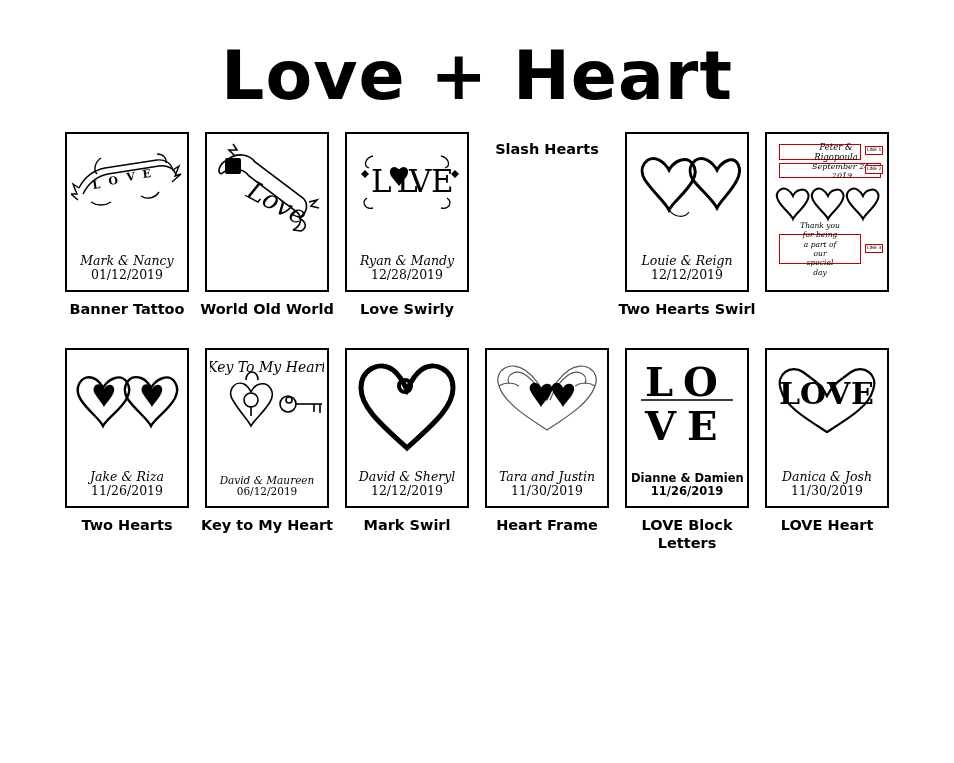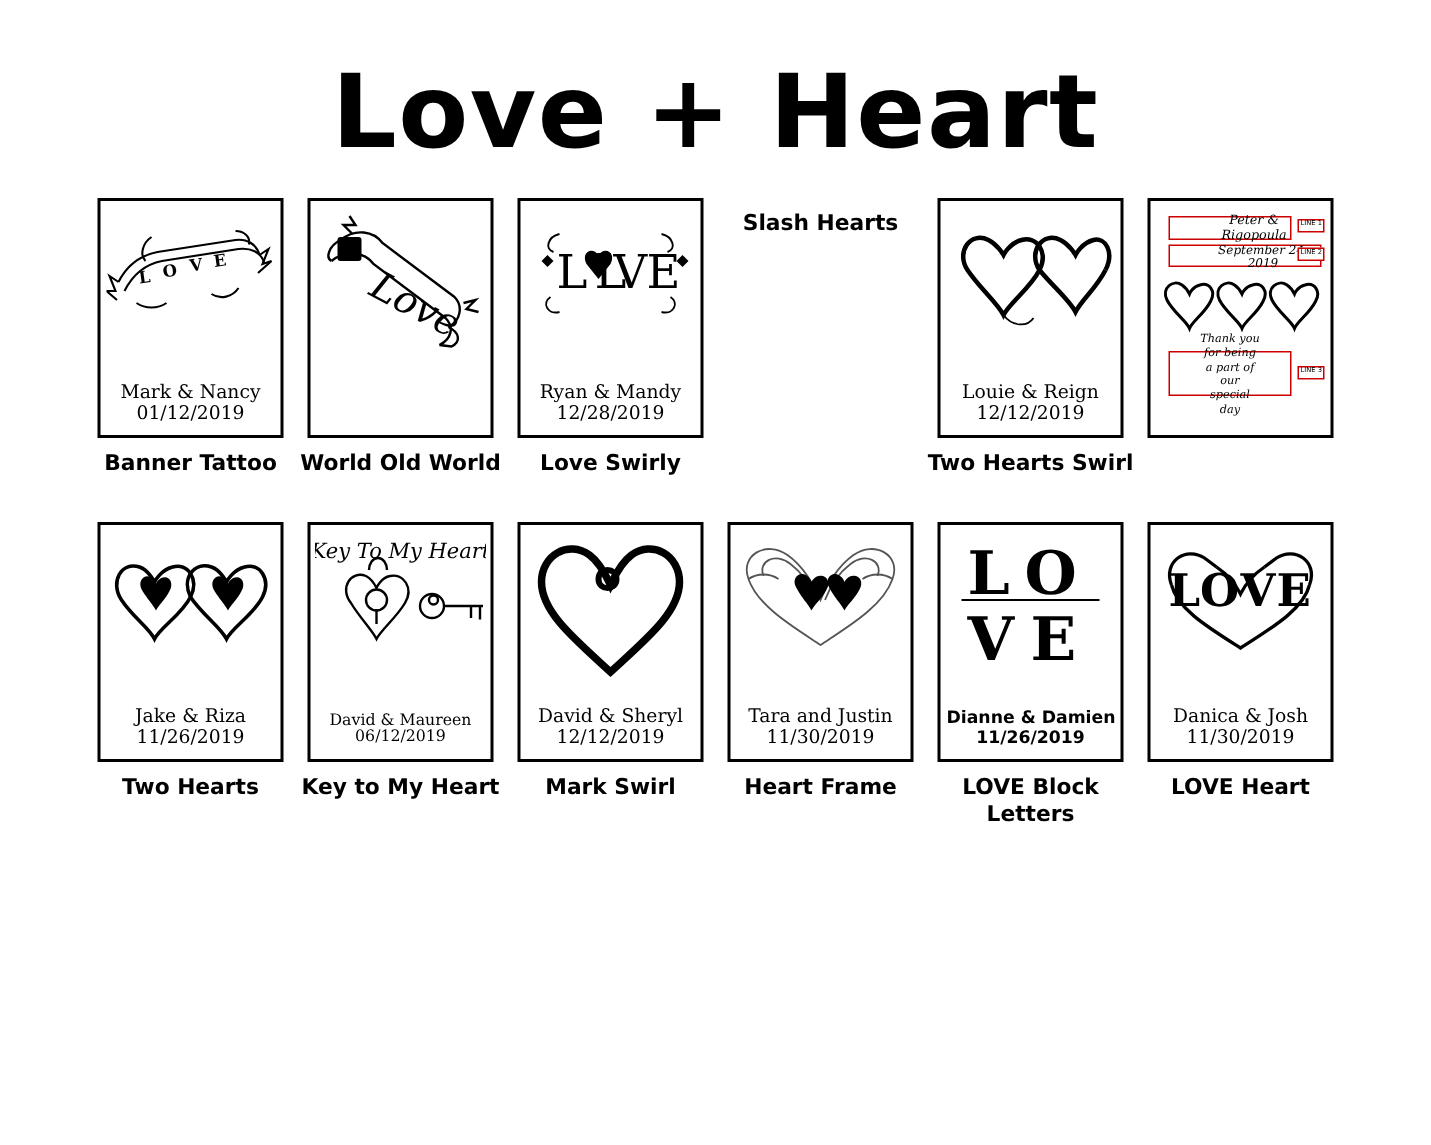--- a/index.html
+++ b/index.html
@@ -59,20 +59,21 @@
   .art svg { display: block; }
   .names {
     position: absolute;
     left: 4px; right: 4px;
     bottom: 8px;
     text-align: center;
     line-height: 1.12;
   }
   .names .nm {
     font-family: "DejaVu Serif", serif;
+    font-style: italic;
     font-size: 12.5px;
     white-space: nowrap;
   }
   .names .dt {
     font-family: "DejaVu Serif", serif;
     font-size: 12.5px;
     white-space: nowrap;
   }
   .names.small .nm, .names.small .dt { font-size: 10.5px; }
   .names.bold .nm, .names.bold .dt { font-weight: bold; font-style: normal; font-family: "DejaVu Sans", sans-serif; font-size: 11.5px;}

